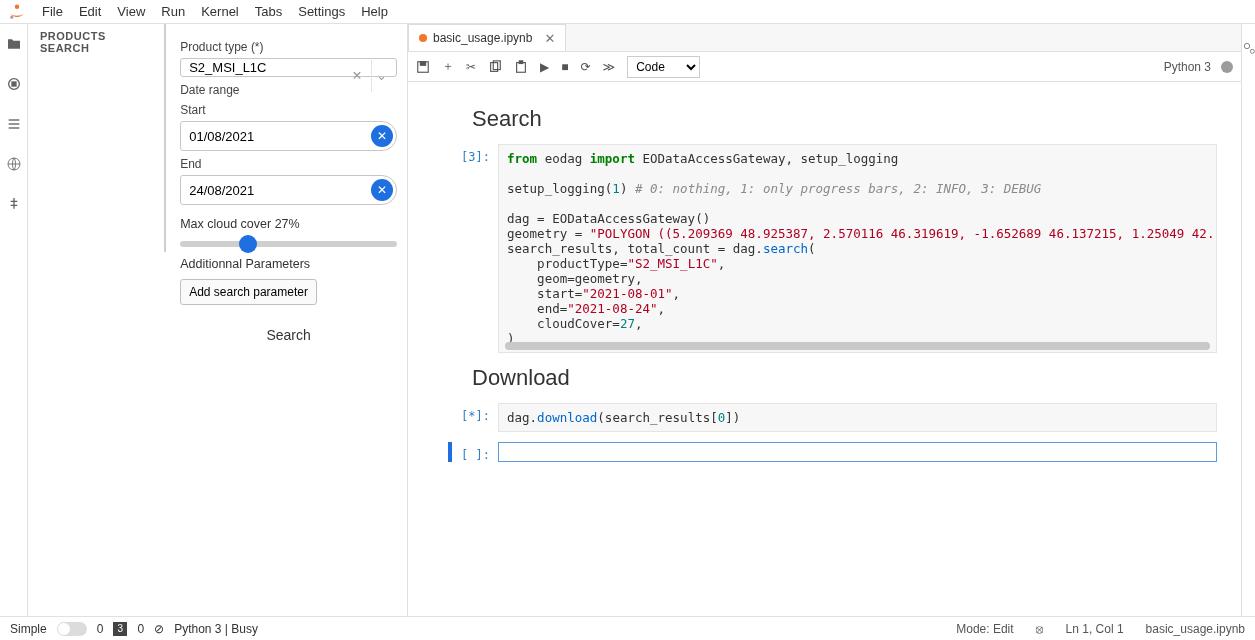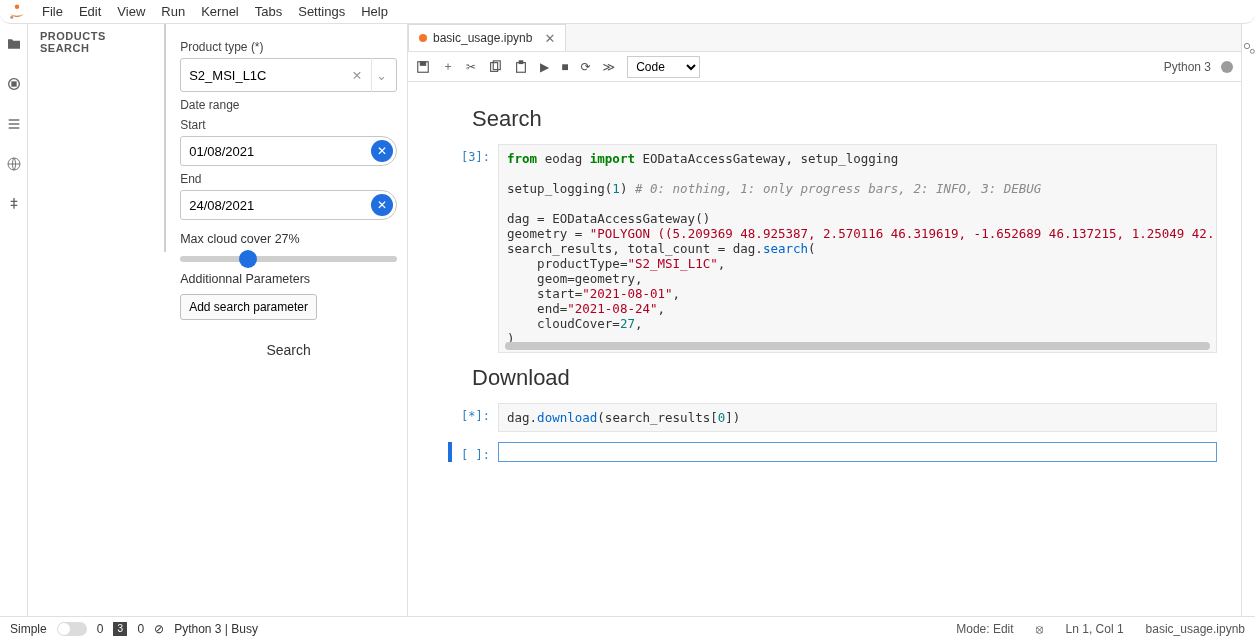--- a/index.html
+++ b/index.html
@@ -1,19 +1,19 @@
 <!DOCTYPE html>
 <html><head>
 <meta charset="utf-8">
 <style>
 * { box-sizing: border-box; margin: 0; padding: 0; }
 body { font-family: -apple-system, BlinkMacSystemFont, "Segoe UI", Helvetica, Arial, sans-serif; font-size: 13px; color: #333; background: #fff; width: 1255px; height: 640px; overflow: hidden; position: relative; }
 
 
-.menubar { height: 24px; display: flex; align-items: center; padding: 0 8px; border-bottom: 1px solid #e0e0e0; border-radius: 10px; }
+.menubar { height: 24px; display: flex; align-items: center; padding: 0 8px; border-bottom: 1px solid #e0e0e0; }
 .menubar .logo { width: 18px; height: 18px; margin-right: 8px; }
 .menubar .menu-item { padding: 2px 8px; font-size: 13px; cursor: default; }
 
 
 .main { display: flex; height: 592px; }
 .left-rail { width: 28px; border-right: 1px solid #e0e0e0; display: flex; flex-direction: column; align-items: center; padding-top: 12px; gap: 24px; color: #666; }
 .left-rail .rail-icon { width: 16px; height: 16px; }
 
 .sidebar { width: 380px; border-right: 1px solid #e0e0e0; display: flex; overflow: hidden; }
 .sidebar-header { padding: 6px 12px 4px; font-size: 11px; font-weight: 700; letter-spacing: .5px; text-transform: uppercase; color: #555; }
@@ -26,21 +26,21 @@
 .map-tools .toolgroup { background:#fff; border:1px solid #ccc; border-radius:3px; padding:4px; display:flex; flex-direction:column; gap:6px; box-shadow:0 1px 3px rgba(0,0,0,.15);}
 .map-tools .tool { width:16px; height:16px; color:#4a4a4a; }
 .map-attr { position:absolute; bottom:2px; right:4px; font-size:16px; color:#555; background:rgba(255,255,255,.7); padding:2px 2px;}
 .map-attr a { color:#1a73e8; }
 .poly { position:absolute; left:140px; top:76px; width:120px; height:110px; }
 .poly polygon { fill:rgba(60,120,230,.25); stroke:#2a6ed8; stroke-width:2; }
 
 .form { padding: 10px 10px 0; font-size: 12.5px; overflow: auto; }
 .form label.small { display:block; color:#444; font-size:12px; margin: 6px 0 4px; }
 .ptype-row { position:relative; }
-.ptype { width:100%; height:34px; border:1px solid #c6c6c6; border-radius:3px; padding:0 52px 0 8px; font-size:13px; }
+.ptype { width:100%; height:19px; border:1px solid #c6c6c6; border-radius:3px; padding:0 52px 0 8px; font-size:13px; }
 .ptype-clear, .ptype-caret { position:absolute; top:0; height:34px; display:flex; align-items:center; justify-content:center; color:#999; }
 .ptype-clear { right:30px; width:20px; }
 .ptype-caret { right:6px; width:20px; border-left:1px solid #e4e4e4;}
 .date-row { margin-top:4px; }
 .date-input { position:relative; }
 .date-input input { width:100%; height:30px; border:1px solid #c6c6c6; border-radius:3px 16px 16px 3px; padding:0 32px 0 8px; font-size:13px; }
 .date-input .clear-badge { position:absolute; right:4px; top:4px; width:22px; height:22px; border-radius:50%; background:#1f6fe0; color:#fff; display:flex; align-items:center; justify-content:center; font-size:12px; }
 .slider-row { margin-top:12px; }
 .slider-track { position:relative; height:6px; background:#cfcfcf; border-radius:3px; margin-top:10px;}
 .slider-thumb { position:absolute; top:-6px; width:18px; height:18px; border-radius:50%; background:#1f6fe0; }

